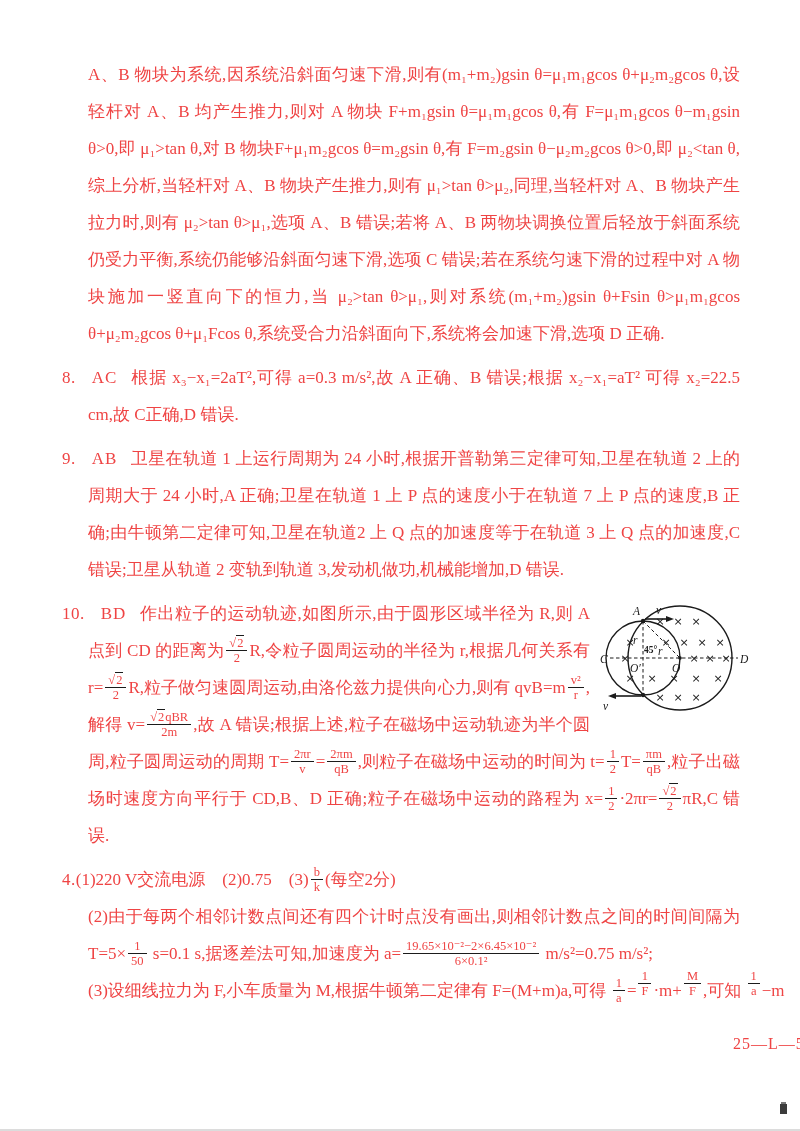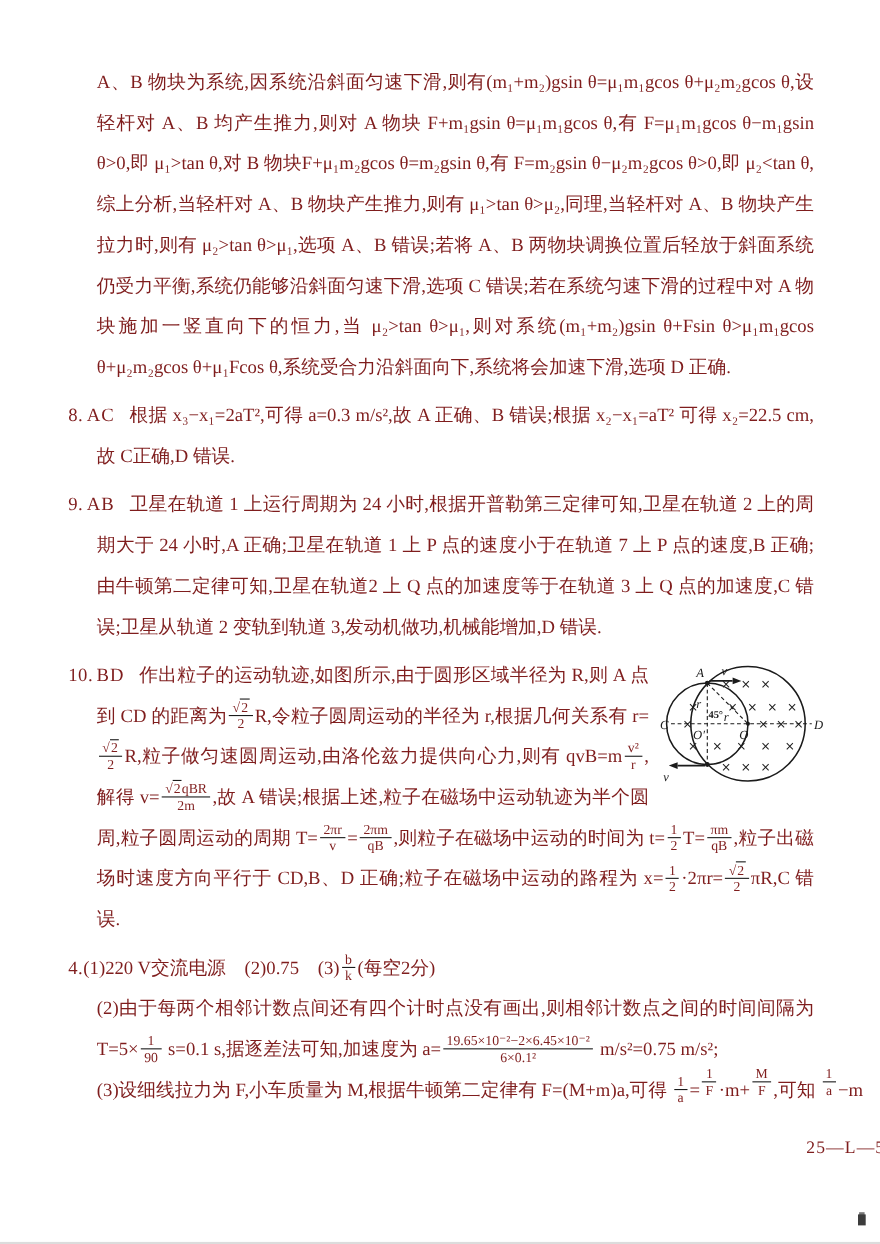--- a/index.html
+++ b/index.html
@@ -1,27 +1,27 @@
 <!DOCTYPE html>
 <html><head>
 <meta charset="utf-8">
 <style>
   html,body{margin:0;padding:0;background:#ffffff;}
   .page{
     position:relative;width:800px;height:1131px;background:#ffffff;overflow:hidden;
-    font-family:"Liberation Serif","DejaVu Serif",serif;color:#7f1d1d;font-size:17px;
+    font-family:"Liberation Serif","DejaVu Serif",serif;color:#ef4444;font-size:17px;
   }
   .content{position:absolute;top:56px;left:62px;width:690px;}
   .para{margin:0;width:655px;line-height:37px;text-align:justify;text-justify:inter-ideograph;}
   .cont{margin-left:26px;width:652px;}
   .hang{box-sizing:border-box;padding-left:26px;text-indent:-26px;width:678px;}
   .nowrap{white-space:nowrap;text-align:left;}
   .item{margin-top:7px;}
   .qnum{letter-spacing:.5px;}
-  .ans{margin:0 13px 0 3px;letter-spacing:1px;}
+  .ans{margin:0 13px 0 16px;letter-spacing:1px;}
   
   .fr{display:inline-block;vertical-align:middle;text-align:center;font-size:12.5px;line-height:1.12;margin:0 2px;transform:translateY(-2px);text-indent:0;}
   .fr .nu{display:block;padding:0 3px;border-bottom:1px solid #1b1b1b;}
   .fr .de{display:block;padding:0 3px;}
   .fr.hi{transform:translateY(-9px);}
   .rt{white-space:nowrap;}
   .rt .ov{border-top:1px solid #1b1b1b;padding:0 1px;}
   .analysis-label{font-weight:bold;font-family:"Liberation Sans","DejaVu Sans",sans-serif;}
   
   .fig{float:right;margin:0 0 6px 10px;}
@@ -104,21 +104,21 @@
         <text class="lb" x="72" y="77">O</text>
         <text class="lb" x="33" y="49">r</text>
         <text class="lb" x="58" y="60">r</text>
         <text class="lb ang" x="44" y="58">45°</text>
       </svg>
       <p class="para hang"><span class="qnum">10.</span><span class="ans">BD</span><span>作出粒子的运动轨迹,如图所示,由于圆形区域半径为 R,则 A 点到 CD 的距离</span><span>为<span class="fr"><span class="nu"><span class="rt">√<span class="ov">2</span></span></span><span class="de">2</span></span>R,令粒子圆周运动的半径为 r,根据几何关系有 r=<span class="fr"><span class="nu"><span class="rt">√<span class="ov">2</span></span></span><span class="de">2</span></span>R,粒子做匀速圆周运动,</span><span>由洛伦兹力提供向心力,则有 qvB=m<span class="fr"><span class="nu">v²</span><span class="de">r</span></span>,解得 v=<span class="fr"><span class="nu"><span class="rt">√<span class="ov">2</span></span>qBR</span><span class="de">2m</span></span>,故 A 错误;根据上述,粒子</span><span>在磁场中运动轨迹为半个圆周,粒子圆周运动的周期 T=<span class="fr"><span class="nu">2πr</span><span class="de">v</span></span>=<span class="fr"><span class="nu">2πm</span><span class="de">qB</span></span>,则粒子在磁场中运动的时间为 t=</span><span><span class="fr"><span class="nu">1</span><span class="de">2</span></span>T=<span class="fr"><span class="nu">πm</span><span class="de">qB</span></span>,粒子出磁场时速度方向平行于 CD,B、D 正确;粒子在磁场中运动的路程为 x=<span class="fr"><span class="nu">1</span><span class="de">2</span></span>·2πr=<span class="fr"><span class="nu"><span class="rt">√<span class="ov">2</span></span></span><span class="de">2</span></span>πR,</span><span>C 错误.</span></p>
     </div>
 
     <div class="item">
       <p class="para hang nowrap"><span class="qnum">4.</span><span>(1)220 V交流电源　(2)0.75　(3)<span class="fr"><span class="nu">b</span><span class="de">k</span></span>(每空2分)</span></p>
-      <p class="para cont"><span>(2)由于每两个相邻计数点间还有四个计时点没有画出,则相邻计数点之间的时间间隔为 T=5×<span class="fr"><span class="nu">1</span><span class="de">90</span></span> s=</span><span>0.1 s,据逐差法可知,加速度为 a=<span class="fr"><span class="nu">19.65×10⁻²−2×6.45×10⁻²</span><span class="de">6×0.1²</span></span> m/s²=0.75 m/s²;</span></p>
+      <p class="para cont"><span>(2)由于每两个相邻计数点间还有四个计时点没有画出,则相邻计数点之间的时间间隔为 T=5×<span class="fr"><span class="nu">1</span><span class="de">50</span></span> s=</span><span>0.1 s,据逐差法可知,加速度为 a=<span class="fr"><span class="nu">19.65×10⁻²−2×6.45×10⁻²</span><span class="de">6×0.1²</span></span> m/s²=0.75 m/s²;</span></p>
       <p class="para cont nowrap"><span>(3)设细线拉力为 F,小车质量为 M,根据牛顿第二定律有 F=(M+m)a,可得 <span class="fr"><span class="nu">1</span><span class="de">a</span></span>=<span class="fr hi"><span class="nu">1</span><span class="de">F</span></span>·m+<span class="fr hi"><span class="nu">M</span><span class="de">F</span></span>,可知 <span class="fr hi"><span class="nu">1</span><span class="de">a</span></span>−m</span></p>
     </div>
 
   </div>
 
   <div class="fcode">25—L—5</div>
 
   <div class="corner-mark"></div>
   <div class="bottom-edge"></div>
 </div>

